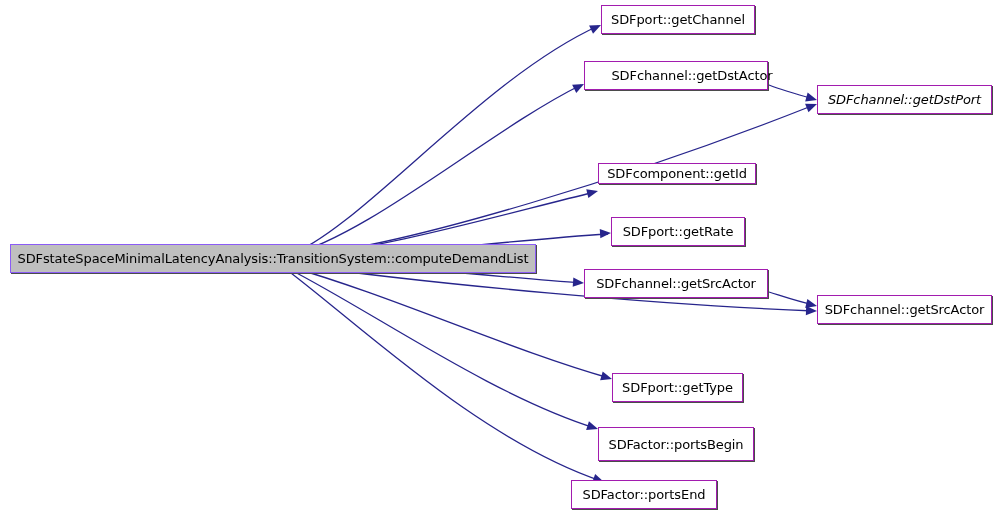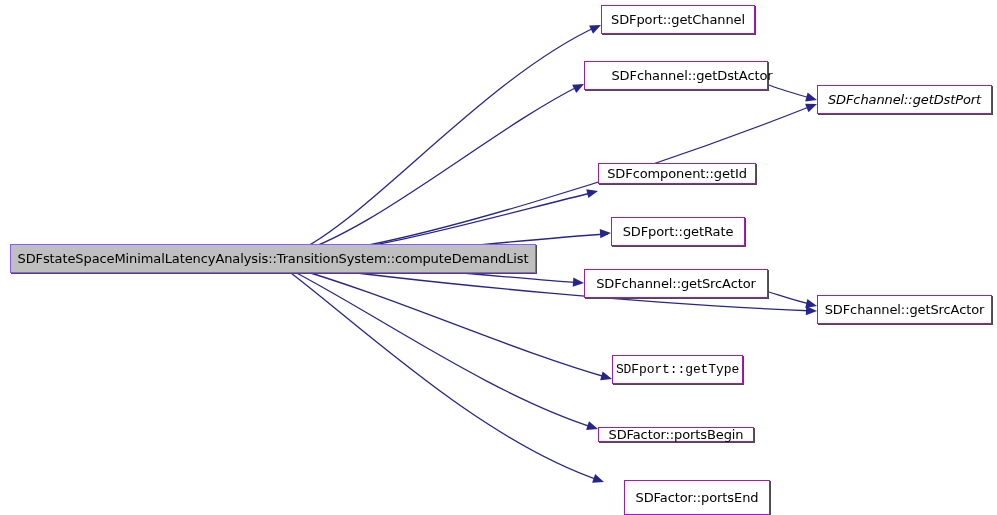--- a/index.html
+++ b/index.html
@@ -101,25 +101,25 @@
   </div>
 
   <div class="node" style="left:584px; top:269px; width:184px; height:29px;">
     <span>SDFchannel::getSrcActor</span>
   </div>
 
   <div class="node" style="left:817px; top:295px; width:175px; height:29px;">
     <span>SDFchannel::getSrcActor</span>
   </div>
 
-  <div class="node" style="left:612px; top:355px; width:131px; height:29px;font-family:Liberation Mono, monospace;">
+  <div class="node" style="left:612px; top:373px; width:131px; height:29px;">
     <span>SDFport::getType</span>
   </div>
 
-  <div class="node" style="left:598px; top:427px; width:156px; height:15px;">
+  <div class="node" style="left:598px; top:427px; width:156px; height:34px;">
     <span>SDFactor::portsBegin</span>
   </div>
 
-  <div class="node" style="left:624px; top:480px; width:146px; height:35px;">
+  <div class="node" style="left:571px; top:480px; width:146px; height:29px;">
     <span>SDFactor::portsEnd</span>
   </div>
 
 </div>
 
 </body></html>

